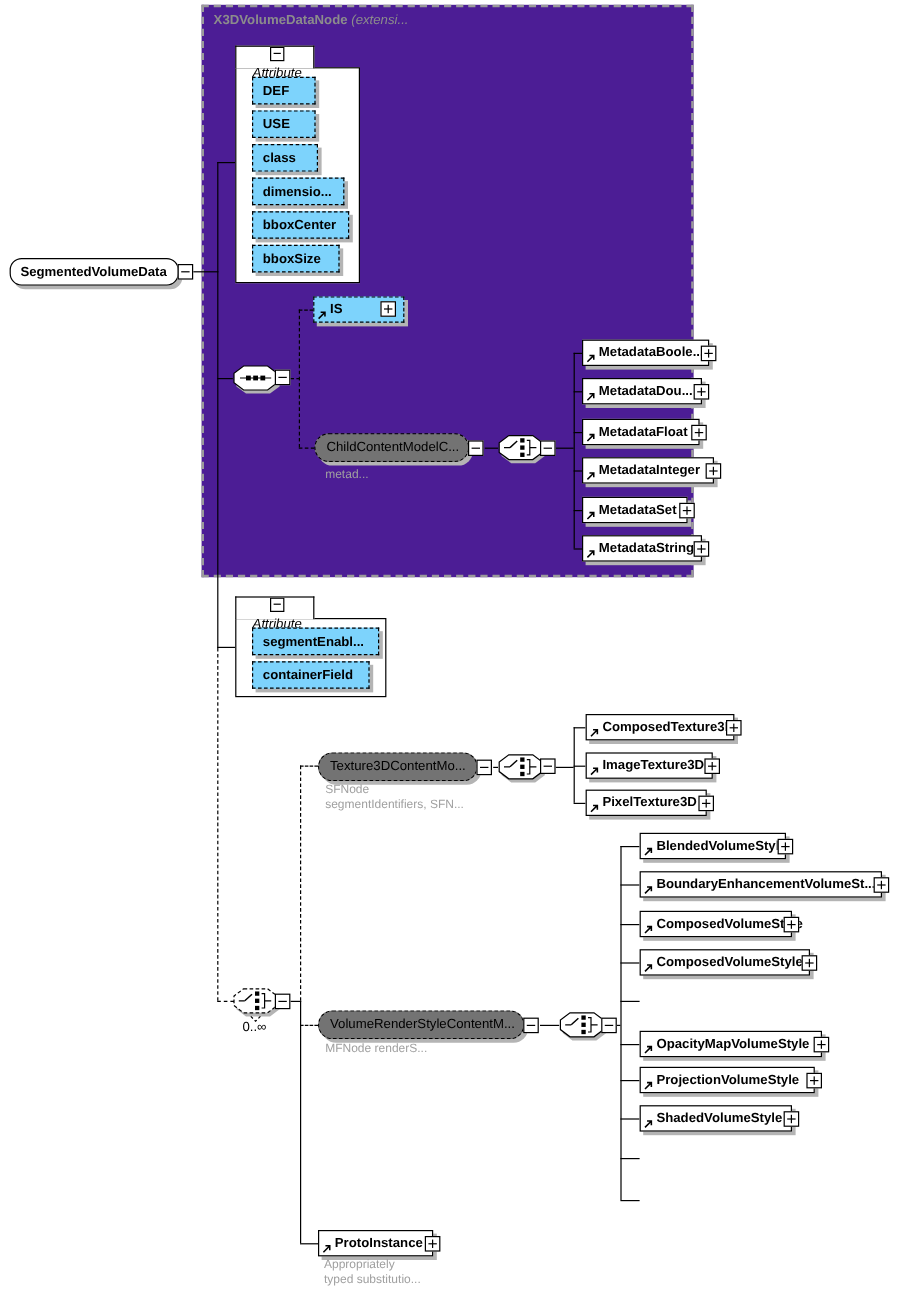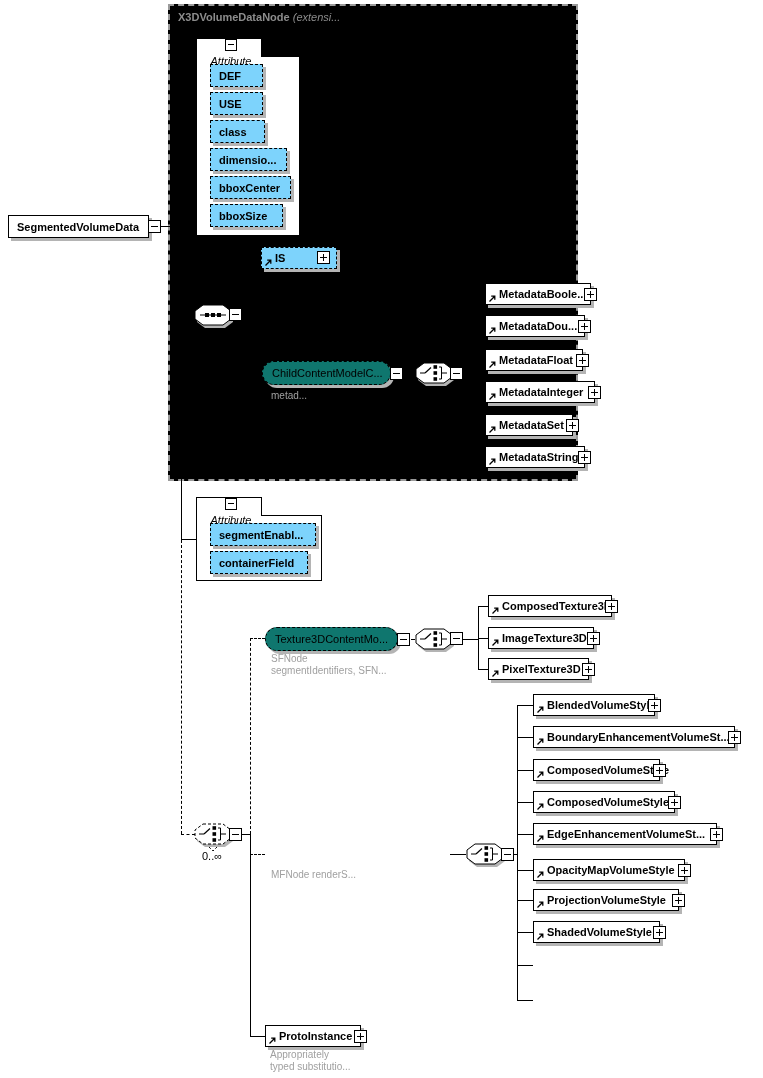--- a/index.html
+++ b/index.html
@@ -1,35 +1,35 @@
 <!DOCTYPE html>
 <html><head>
 <meta charset="utf-8">
 <style>
   html,body{margin:0;padding:0;background:#fff;}
   .canvas{position:relative;width:763px;height:1078px;background:#fff;
           font-family:"Liberation Sans",sans-serif;overflow:hidden;}
   
   .region{position:absolute;left:168px;top:4px;width:410px;height:477px;
-          background:#000000;border:2px dashed #9A9A9A;box-sizing:border-box;}
+          background:#4c1d95;border:2px dashed #9A9A9A;box-sizing:border-box;}
   .region-title{position:absolute;left:8px;top:5px;font-size:11px;font-weight:bold;
           color:#8C8C8C;white-space:nowrap;}
   .region-title .suffix{font-weight:normal;font-style:italic;}
   
   .ebox{position:absolute;box-sizing:border-box;height:22px;background:#fff;
         border:1px solid #000;box-shadow:3px 3px 0 #B4B4B4;font-size:11px;font-weight:bold;
         color:#000;display:flex;align-items:center;padding-left:13px;white-space:nowrap;z-index:4;}
-  .ebox.root{height:23px;padding-left:8px;}
+  .ebox.root{height:23px;padding-left:8px;border-radius:10px;}
   
   .abox{position:absolute;box-sizing:border-box;height:23px;background:#7dd3fc;
         border:1px dashed #000;box-shadow:3px 3px 0 #B4B4B4;font-size:11px;font-weight:bold;
         display:flex;align-items:center;padding-left:8px;white-space:nowrap;z-index:4;}
   .abox.isbox{height:22px;padding-left:13px;}
   
-  .pill{position:absolute;box-sizing:border-box;height:24px;background:#0f766e;
+  .pill{position:absolute;box-sizing:border-box;height:24px;background:#737373;
         border:1px dashed #000;border-radius:12px;box-shadow:3px 3px 0 #B4B4B4;
         font-size:11px;display:flex;align-items:center;padding:0 4px 0 9px;
         white-space:nowrap;z-index:4;}
   
   .tab{position:absolute;box-sizing:border-box;background:#fff;border:1px solid #000;
        border-bottom:none;display:flex;align-items:center;gap:4px;padding-left:4px;
        font-size:11px;font-style:italic;z-index:3;flex-direction:column;}
   .gbody{position:absolute;box-sizing:border-box;background:#fff;border:1px solid #000;z-index:2;}
   
   .tog{position:absolute;width:13px;height:13px;background:#fff;border:1px solid #000;
@@ -338,20 +338,26 @@
       <polyline points="25,6 27.5,6 27.5,18 25,18" fill="none" stroke="#000"></polyline>
       <line x1="27.5" y1="12" x2="33" y2="12" stroke="#000"></line>
       <polyline points="16,25 20,29 24,25" fill="none" stroke="#000" stroke-dasharray="2.5 2"></polyline>
     </svg>
   </div>
   <span class="tog" style="left:229px;top:828px">
       <i class="h"></i>
     </span>
   <div class="occ" style="left:202px;top:850px">0..∞</div>
 
+  <div class="pill" style="left:265px;top:842px;width:172px">
+    <span>VolumeRenderStyleContentM...</span>
+    <span class="tog outside">
+        <i class="h"></i>
+      </span>
+  </div>
   <div class="note" style="left:271px;top:869px">MFNode renderS...</div>
 
   <div class="conn" style="left:465px;top:842px;width:44px;height:28px">
     <svg width="44" height="28">
       <polygon points="12,5 32,5 40,11 40,19 32,25 12,25 4,19 4,11" fill="#B4B4B4"></polygon>
       <polygon points="10,2 30,2 38,8 38,16 30,22 10,22 2,16 2,8" fill="#fff" stroke="#000"></polygon>
       <line x1="6" y1="12" x2="11" y2="12" stroke="#000"></line>
       <line x1="11" y1="12" x2="17" y2="6.5" stroke="#000" stroke-width="1.2"></line>
       <rect x="19.5" y="4.2" width="3.6" height="3.6" fill="#000"></rect>
       <rect x="19.5" y="10.2" width="3.6" height="3.6" fill="#000"></rect>
@@ -397,30 +403,20 @@
   <div class="ebox" style="left:533px;top:791px;width:142px">
     <svg class="ref" viewBox="0 0 9 9">
         <path d="M1.5 7.5 L6.2 2.8 M3.2 2.2 H6.8 V5.8" stroke="#000" stroke-width="1.3" fill="none"></path>
       </svg>
     <span>ComposedVolumeStyle</span>
     <span class="tog straddle">
         <i class="h"></i>
         <i class="v"></i>
       </span>
   </div>
-  <div class="ebox" style="left:533px;top:823px;width:184px">
-    <svg class="ref" viewBox="0 0 9 9">
-        <path d="M1.5 7.5 L6.2 2.8 M3.2 2.2 H6.8 V5.8" stroke="#000" stroke-width="1.3" fill="none"></path>
-      </svg>
-    <span>EdgeEnhancementVolumeSt...</span>
-    <span class="tog straddle">
-        <i class="h"></i>
-        <i class="v"></i>
-      </span>
-  </div>
   <div class="ebox" style="left:533px;top:859px;width:152px">
     <svg class="ref" viewBox="0 0 9 9">
         <path d="M1.5 7.5 L6.2 2.8 M3.2 2.2 H6.8 V5.8" stroke="#000" stroke-width="1.3" fill="none"></path>
       </svg>
     <span>OpacityMapVolumeStyle</span>
     <span class="tog straddle">
         <i class="h"></i>
         <i class="v"></i>
       </span>
   </div>

